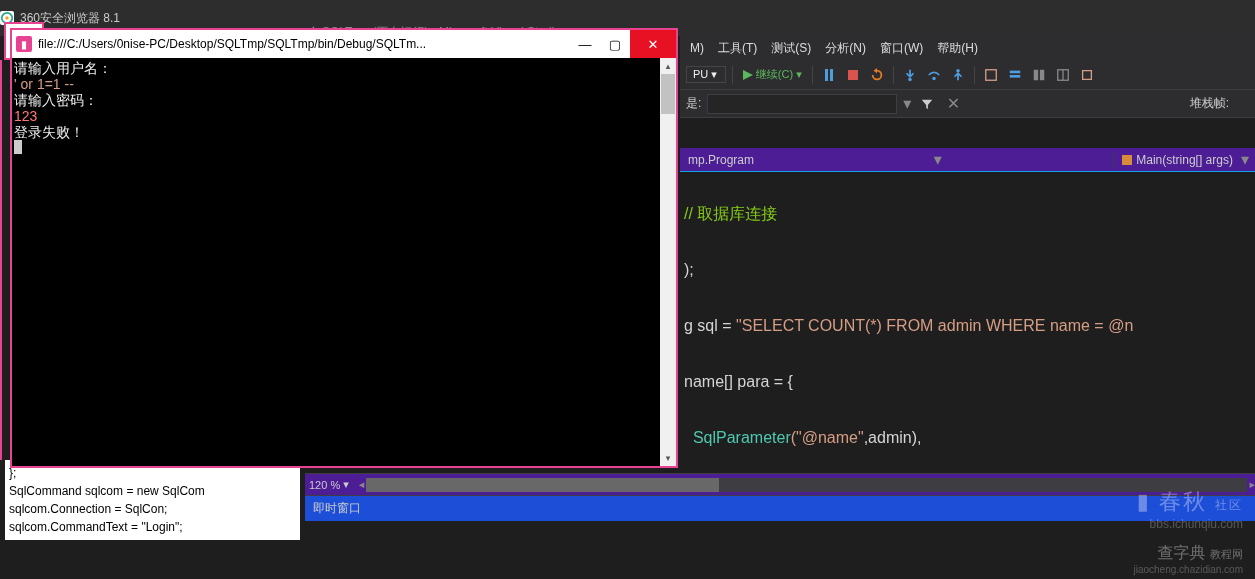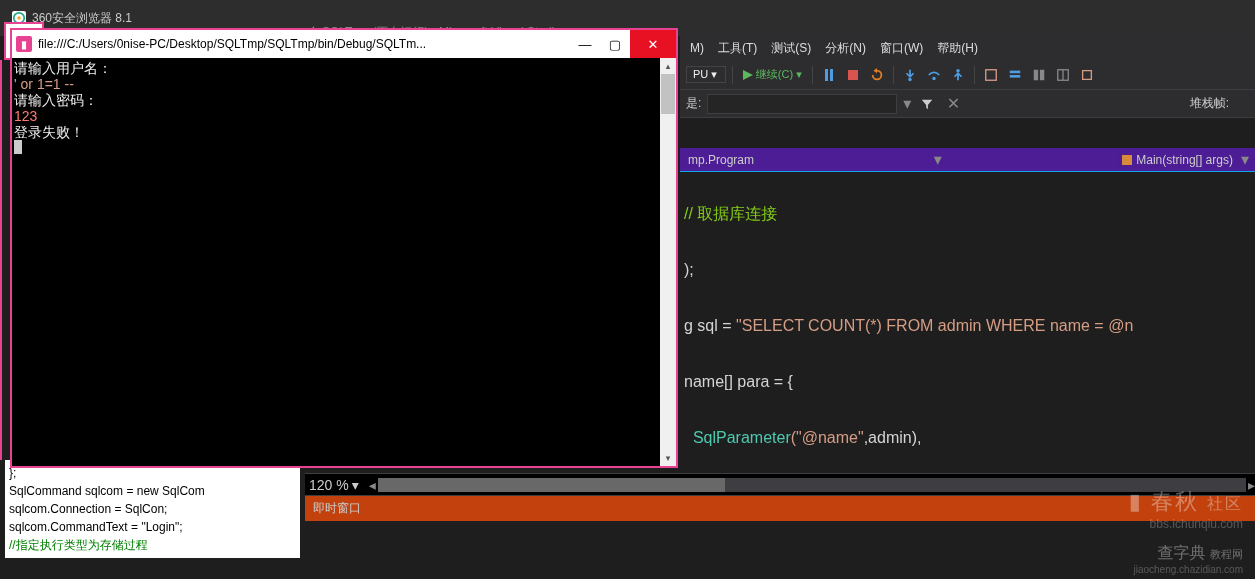--- a/index.html
+++ b/index.html
@@ -1,19 +1,19 @@
 <!DOCTYPE html>
 <html><head>
 <meta charset="utf-8">
 <style>
   * { margin: 0; padding: 0; box-sizing: border-box; font-family: "Microsoft YaHei", "Segoe UI", sans-serif; }
   body { width: 1255px; height: 579px; background: #1e1e1e; overflow: hidden; position: relative; }
 
   
-  .browser-top { position: absolute; top: 0; left: 0; right: 0; height: 36px; background: #2d2d2d; color: #ccc; font-size: 12px; padding: 2px 12px; display: flex; align-items: center; }
+  .browser-top { position: absolute; top: 0; left: 0; right: 0; height: 36px; background: #2d2d2d; color: #ccc; font-size: 12px; padding: 2px 0; display: flex; align-items: center; }
   .browser-top .favicon { width: 14px; height: 14px; background: #fff; margin-right: 6px; border-radius: 2px; display:flex; align-items:center; justify-content:center; }
 
   
   .vs-titlebar { position:absolute; top:20px; left:300px; right:0; height:24px; color:#888; font-size:12px; display:flex; align-items:center; }
   .vs-logo { width:16px; height:16px; margin-right:6px; }
 
   
   .vs-menu { position: absolute; top: 36px; left: 680px; right: 0; height: 24px; display: flex; align-items: center; gap: 2px; padding: 0 4px; background:#2d2d30; }
   .vs-menu-item { color: #ddd; font-size: 12px; padding: 2px 6px; cursor: pointer; }
 
@@ -40,28 +40,28 @@
   .cube { width:10px; height:10px; background:#d88b3a; }
 
   
   .code-area { position:absolute; top:172px; left:680px; right:0; bottom:110px; background:#1e1e1e; overflow:hidden; font-family:Consolas,monospace; font-size:16px; line-height:28px; white-space:pre; color:#d4d4d4; padding-left:0; }
   .code-area .ln { padding-left:4px; }
   .cm { color:#84cc16; }
   .ty { color:#4ec9b0; }
   .st { color:#d69d85; }
 
   
-  .zoom-row { position:absolute; bottom:84px; left:305px; right:0; height:22px; background:#000000; display:flex; align-items:center; font-size:14px; color:#ccc; border-top:1px solid #3e3e42; }
+  .zoom-row { position:absolute; bottom:84px; left:305px; right:0; height:22px; background:#4c1d95; display:flex; align-items:center; font-size:11px; color:#ccc; border-top:1px solid #3e3e42; }
   .zoom-row .zsel { padding:0 4px; display:flex; align-items:center; gap:3px; }
   .hscroll { flex:1; height:14px; background:#3e3e42; margin:0 2px; position:relative; }
   .hscroll .thumb { position:absolute; left:0; width:40%; top:0; bottom:0; background:#686868; }
 
   
   .imm { position:absolute; bottom:0; left:305px; right:0; height:84px; background:#1e1e1e; border-top:1px solid #3e3e42; }
-  .imm-title { background:#c2410c; color:#ccc; font-size:12px; padding:4px 8px; }
+  .imm-title { background:#1d4ed8; color:#ccc; font-size:12px; padding:4px 8px; }
 
   
   .left-code { position:absolute; top:460px; left:5px; width:295px; background:#fff; color:#000; font-size:12px; font-family:"Microsoft YaHei",sans-serif; line-height:18px; padding:4px; }
   .left-code .c-cm { color:#008000; }
 
   
   .pink-icon { position:absolute; top:22px; left:4px; width:40px; height:38px; background:#fff; border:2px solid #e84393; display:flex; align-items:center; justify-content:center; }
   .pink-icon .inner { width:26px; height:22px; border:1px solid #000; position:relative; }
 
   
@@ -251,21 +251,20 @@
 
 <div class="imm">
   <div class="imm-title">即时窗口</div>
 </div>
 
 <div class="left-code">
   <div>};</div>
   <div>SqlCommand sqlcom = new SqlCom</div>
   <div>sqlcom.Connection = SqlCon;</div>
   <div>sqlcom.CommandText = "Login";</div>
-  <div class="c-cm">//指定执行类型为存储过程</div>
 </div>
 
 <div class="pink-icon">
     <div class="inner"></div>
   </div>
 
 <div class="console-win">
   <div class="title-bar">
     <span class="icon">▮</span>
     <span class="title-text">file:///C:/Users/0nise-PC/Desktop/SQLTmp/SQLTmp/bin/Debug/SQLTm...</span>
@@ -285,19 +284,19 @@
     <div class="vscroll">
       <div class="arrow">▴</div>
       <div class="track"></div>
       <div class="thumb"></div>
       <div class="arrow" style="position:absolute;bottom:0;width:100%;">▾</div>
     </div>
   </div>
 </div>
 
 <div class="wm wm1">
-  <span>▮ <span>春秋</span></span> <span style="font-size:16px;">社区</span>
+  <span>▮ <span>春秋</span></span> <span style="font-size:12px;">社区</span>
   <small>bbs.ichunqiu.com</small>
 </div>
 <div class="wm wm2">
   <span>查字典</span> <span style="font-size:11px;">教程网</span>
   <small>jiaocheng.chazidian.com</small>
 </div>
 
 </body></html>

